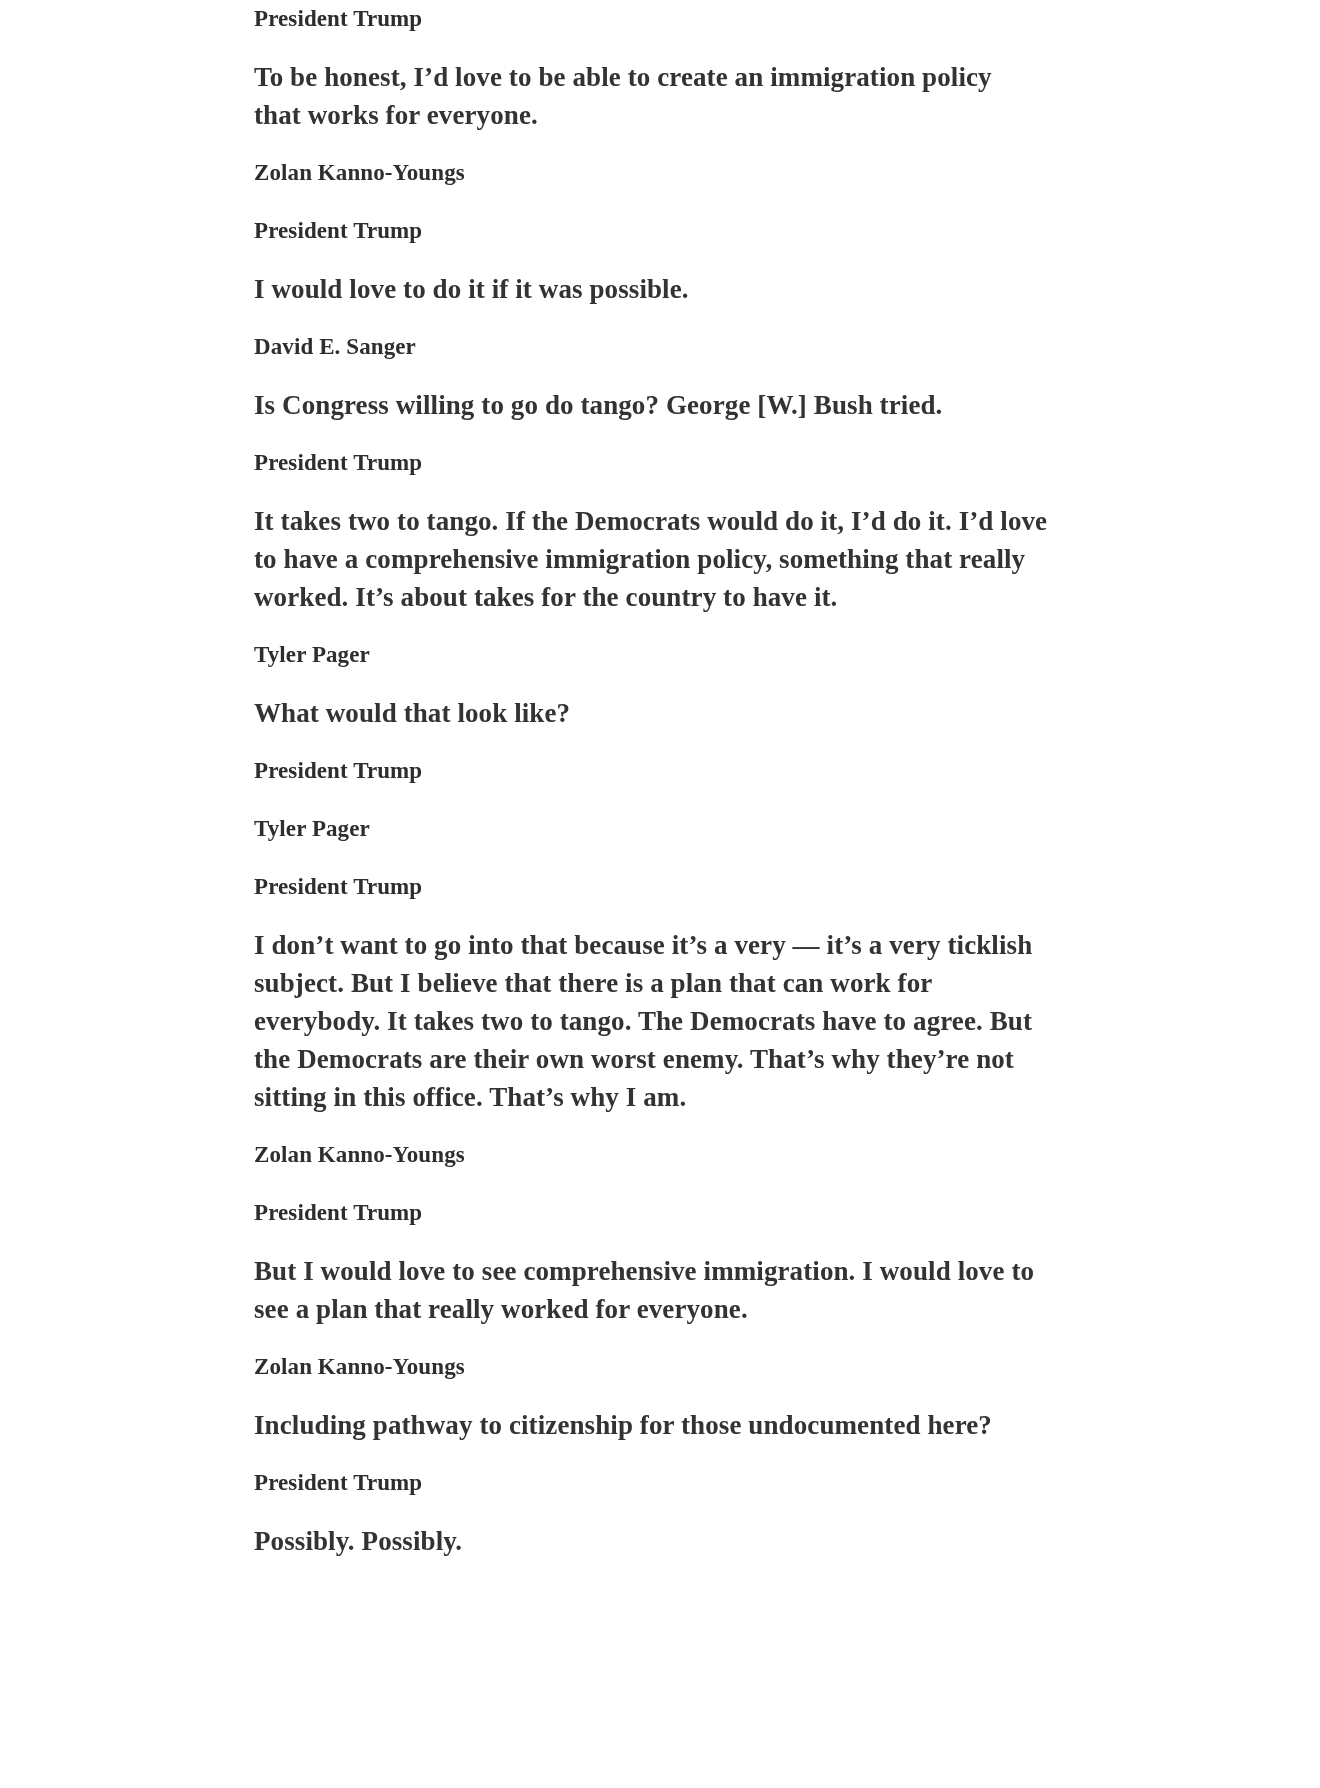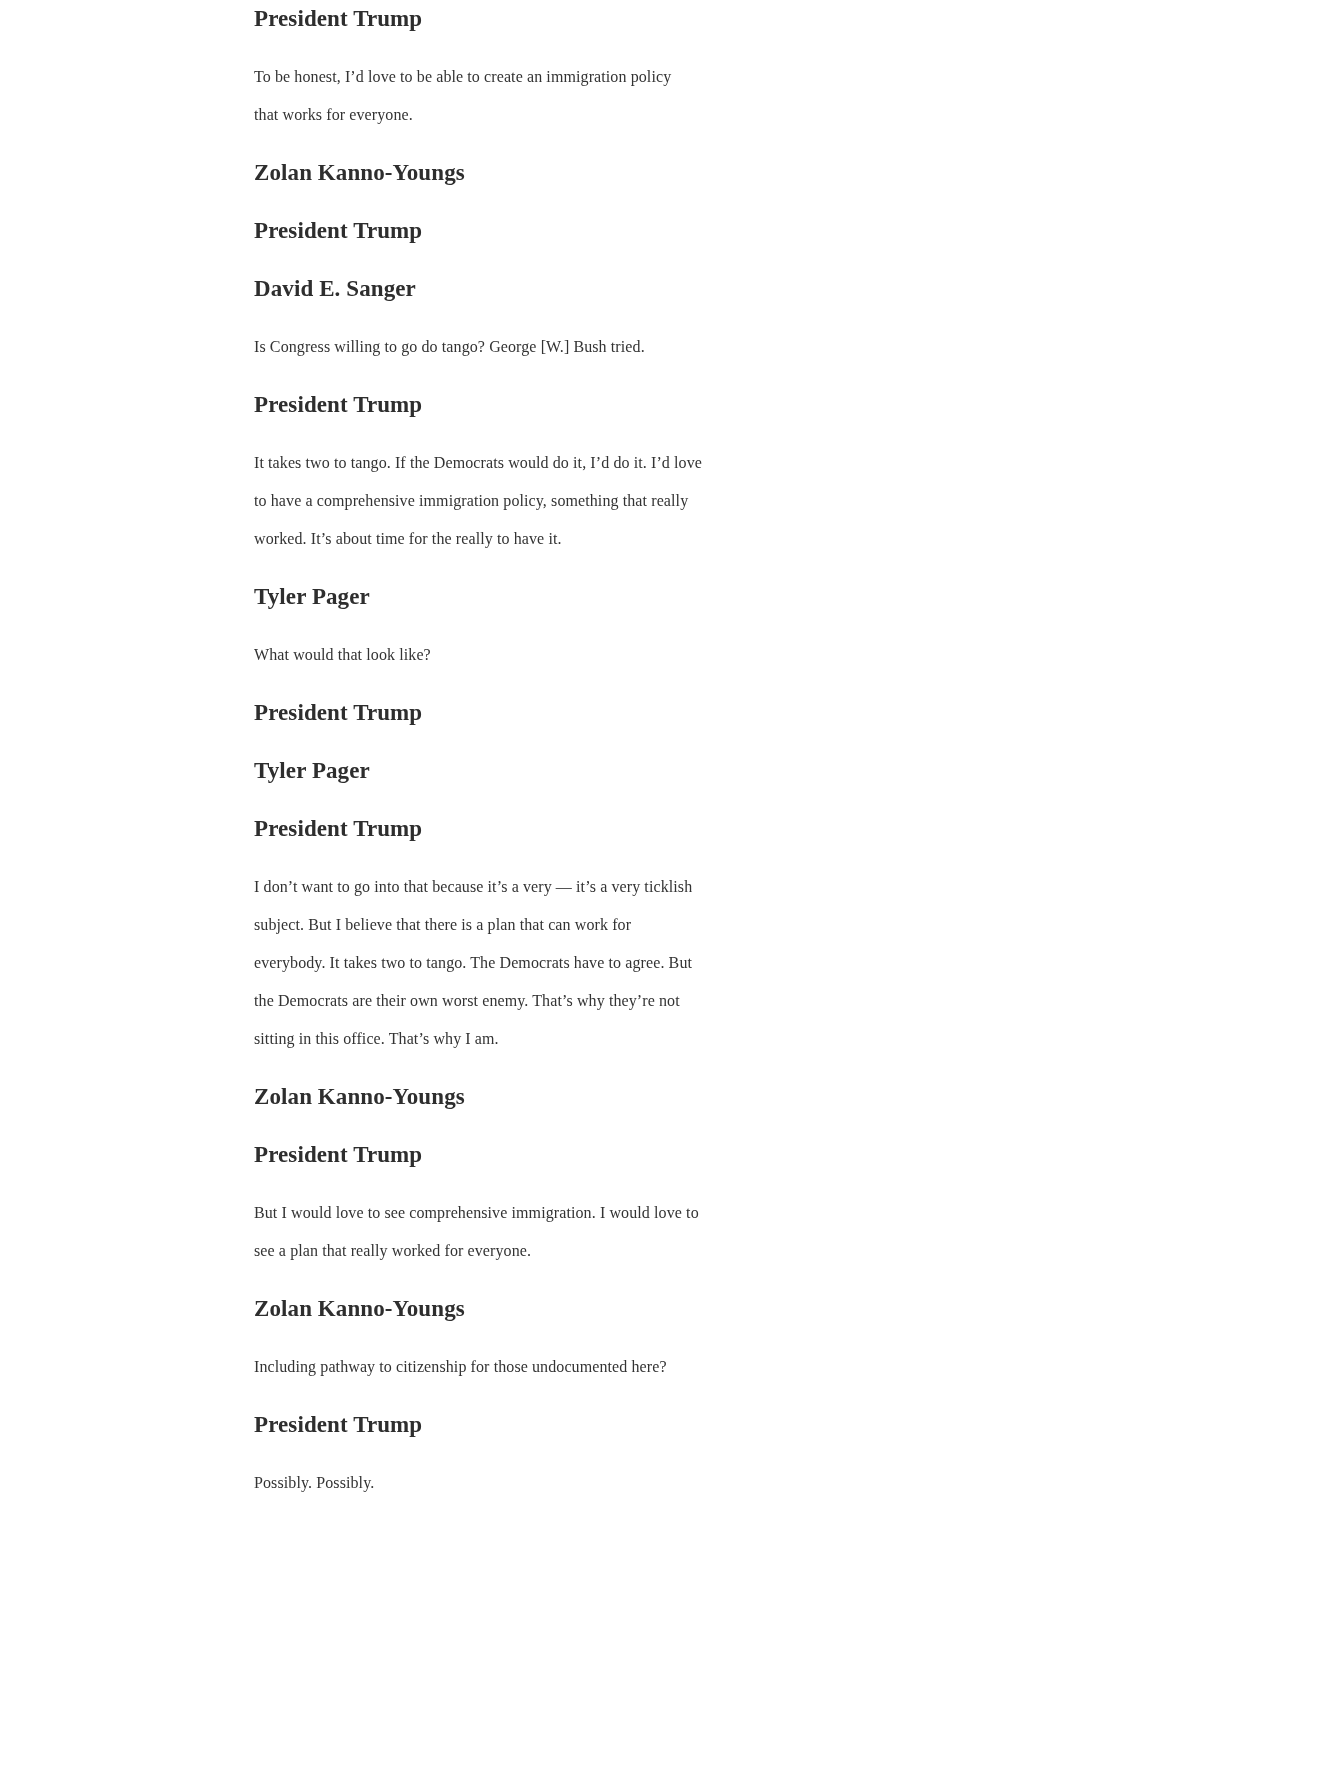--- a/index.html
+++ b/index.html
@@ -24,23 +24,23 @@
   }
   .speaker {
     font-size: 23px;
     line-height: 38px;
     font-weight: 700;
     color: #2e2e2e;
     margin: 0 0 20px 0;
     letter-spacing: 0.1px;
   }
   .quote {
-    font-size: 16px;
+    font-size: 27px;
     line-height: 38px;
-    font-weight: 400;
+    font-weight: 700;
     color: #333333;
     margin: 0 0 20px 0;
     white-space: pre-line;
     letter-spacing: 0.1px;
   }
   .content-right-border {
     position: absolute;
     top: 0;
     bottom: 0;
     right: 6px;
@@ -59,26 +59,27 @@
 <body>
 
 <div id="viewport" style="background: rgb(255, 255, 255);">
 
   <main class="transcript" id="transcript">
       <h4 class="speaker">President Trump</h4>
       <p class="quote">To be honest, I’d love to be able to create an immigration policy
 that works for everyone.</p>
       <h4 class="speaker">Zolan Kanno-Youngs</h4>
       <h4 class="speaker">President Trump</h4>
+      <p class="quote">I would love to do it if it was possible.</p>
       <h4 class="speaker">David E. Sanger</h4>
       <p class="quote">Is Congress willing to go do tango? George [W.] Bush tried.</p>
       <h4 class="speaker">President Trump</h4>
       <p class="quote">It takes two to tango. If the Democrats would do it, I’d do it. I’d love
 to have a comprehensive immigration policy, something that really
-worked. It’s about time for the really to have it.</p>
+worked. It’s about takes for the country to have it.</p>
       <h4 class="speaker">Tyler Pager</h4>
       <p class="quote">What would that look like?</p>
       <h4 class="speaker">President Trump</h4>
       <h4 class="speaker">Tyler Pager</h4>
       <h4 class="speaker">President Trump</h4>
       <p class="quote">I don’t want to go into that because it’s a very — it’s a very ticklish
 subject. But I believe that there is a plan that can work for
 everybody. It takes two to tango. The Democrats have to agree. But
 the Democrats are their own worst enemy. That’s why they’re not
 sitting in this office. That’s why I am.</p>

